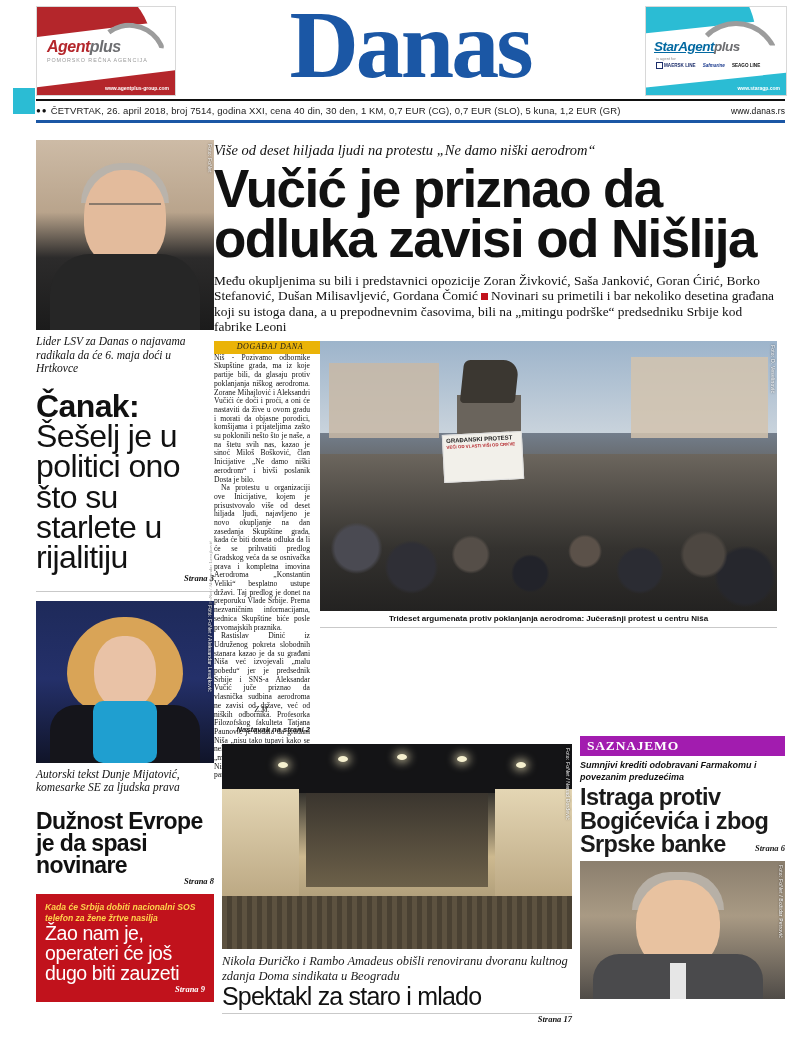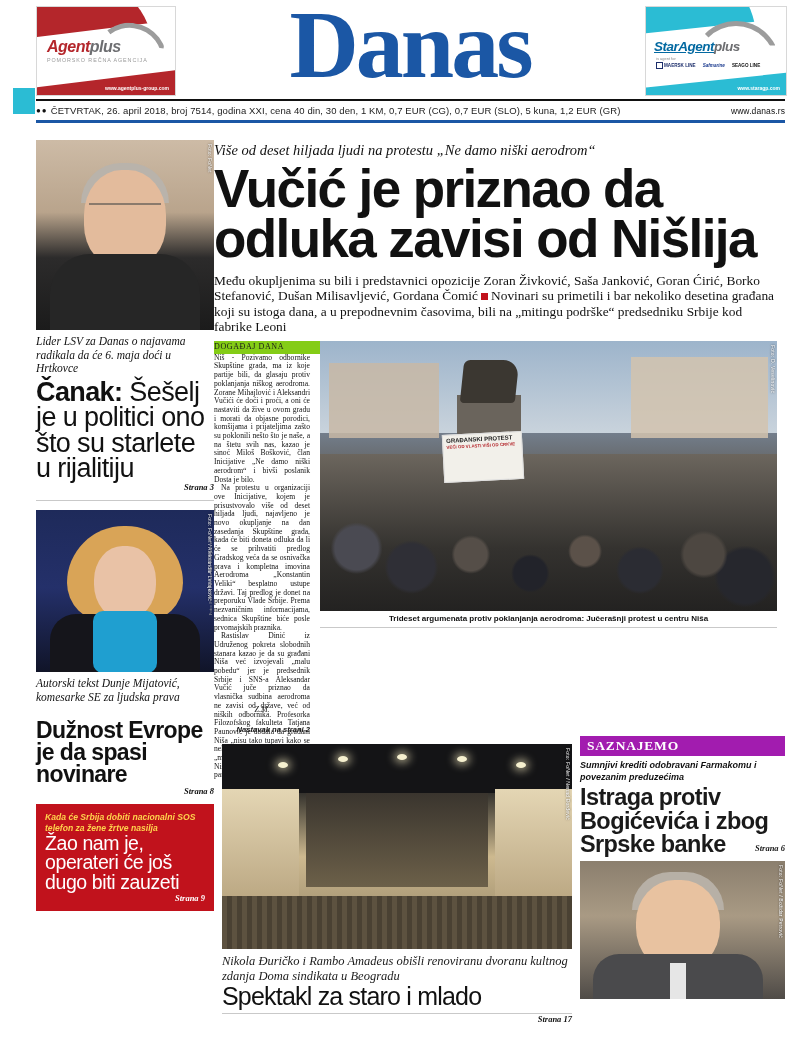--- a/index.html
+++ b/index.html
@@ -48,38 +48,38 @@
 
   
   .col-left{position:absolute;left:36px;top:140px;width:178px;}
   .photo{position:relative;background:#cfd3d8;overflow:hidden;}
   .credit{position:absolute;right:1px;top:4px;writing-mode:vertical-rl;font-size:5px;color:#fff;letter-spacing:.2px;text-shadow:0 0 2px rgba(0,0,0,.8);}
   .kicker{font-family:"Liberation Serif",serif;font-style:italic;font-size:11.5px;line-height:13.5px;margin-top:5px;color:#111;}
   .hl{font-weight:bold;line-height:.95;letter-spacing:-.6px;color:#111;}
   .hl .norm{font-weight:normal;}
   .pageref{font-family:"Liberation Serif",serif;font-style:italic;font-weight:bold;font-size:8.5px;text-align:right;color:#111;}
 
-  .canak-hl{font-size:27px;margin-top:4px;}
+  .canak-hl{font-size:32px;margin-top:15px;}
   .sep-thin{height:1px;background:#c9c9c9;margin:8px 0 9px;}
 
   .duznost-hl{font-size:23px;margin-top:16px;}
 
   .redbox{background:#c1121c;color:#fff;padding:8px 9px 8px;margin-top:8px;}
   .redbox .rk{color:#ffd34d;font-size:8.6px;font-weight:bold;font-style:italic;line-height:11px;}
   .redbox .rh{font-size:19.5px;font-weight:normal;line-height:1.02;letter-spacing:-.4px;color:#fff;}
   .redbox .rp{color:#fff;}
 
   
   .main{position:absolute;left:214px;top:142px;width:563px;}
   .over-kicker{font-family:"Liberation Serif",serif;font-style:italic;font-size:14.5px;color:#111;}
   .main-hl{font-size:53px;font-weight:bold;line-height:.94;letter-spacing:-1.6px;color:#111;margin-top:5px;}
   .lead{font-family:"Liberation Serif",serif;font-size:13.4px;line-height:15.6px;color:#111;margin-top:9px;}
   .lead .sqr{display:inline-block;width:7px;height:7px;background:#c1121c;margin:0 3px;}
 
-  .section-tag{display:inline-block;background:#84cc16;color:#1a1a1a;font-size:8px;letter-spacing:.6px;padding:2px 0;width:112px;font-weight:normal;}
+  .section-tag{display:inline-block;background:#eab308;color:#1a1a1a;font-size:8px;letter-spacing:.6px;padding:2px 0;width:112px;text-align:center;font-weight:normal;font-style:italic;}
 
   .body-wrap{position:relative;margin-top:6px;}
   .story-col{position:absolute;left:0;top:0;width:96px;font-family:"Liberation Serif",serif;font-size:7.6px;line-height:8.7px;text-align:justify;color:#111;}
   .story-col p{margin:0;text-indent:7px;}
   .story-col p.first{text-indent:0;}
   .story-col .loc{font-weight:bold;}
   .sign{text-align:center;font-family:"Liberation Serif",serif;font-style:italic;font-size:8px;margin-top:7px;}
   .cont{text-align:right;font-size:7.6px;font-weight:bold;font-style:italic;margin-top:11px;}
   .vcredit{position:absolute;left:-7px;top:200px;writing-mode:vertical-rl;transform:rotate(180deg);font-size:5px;color:#9a9a9a;}
 

